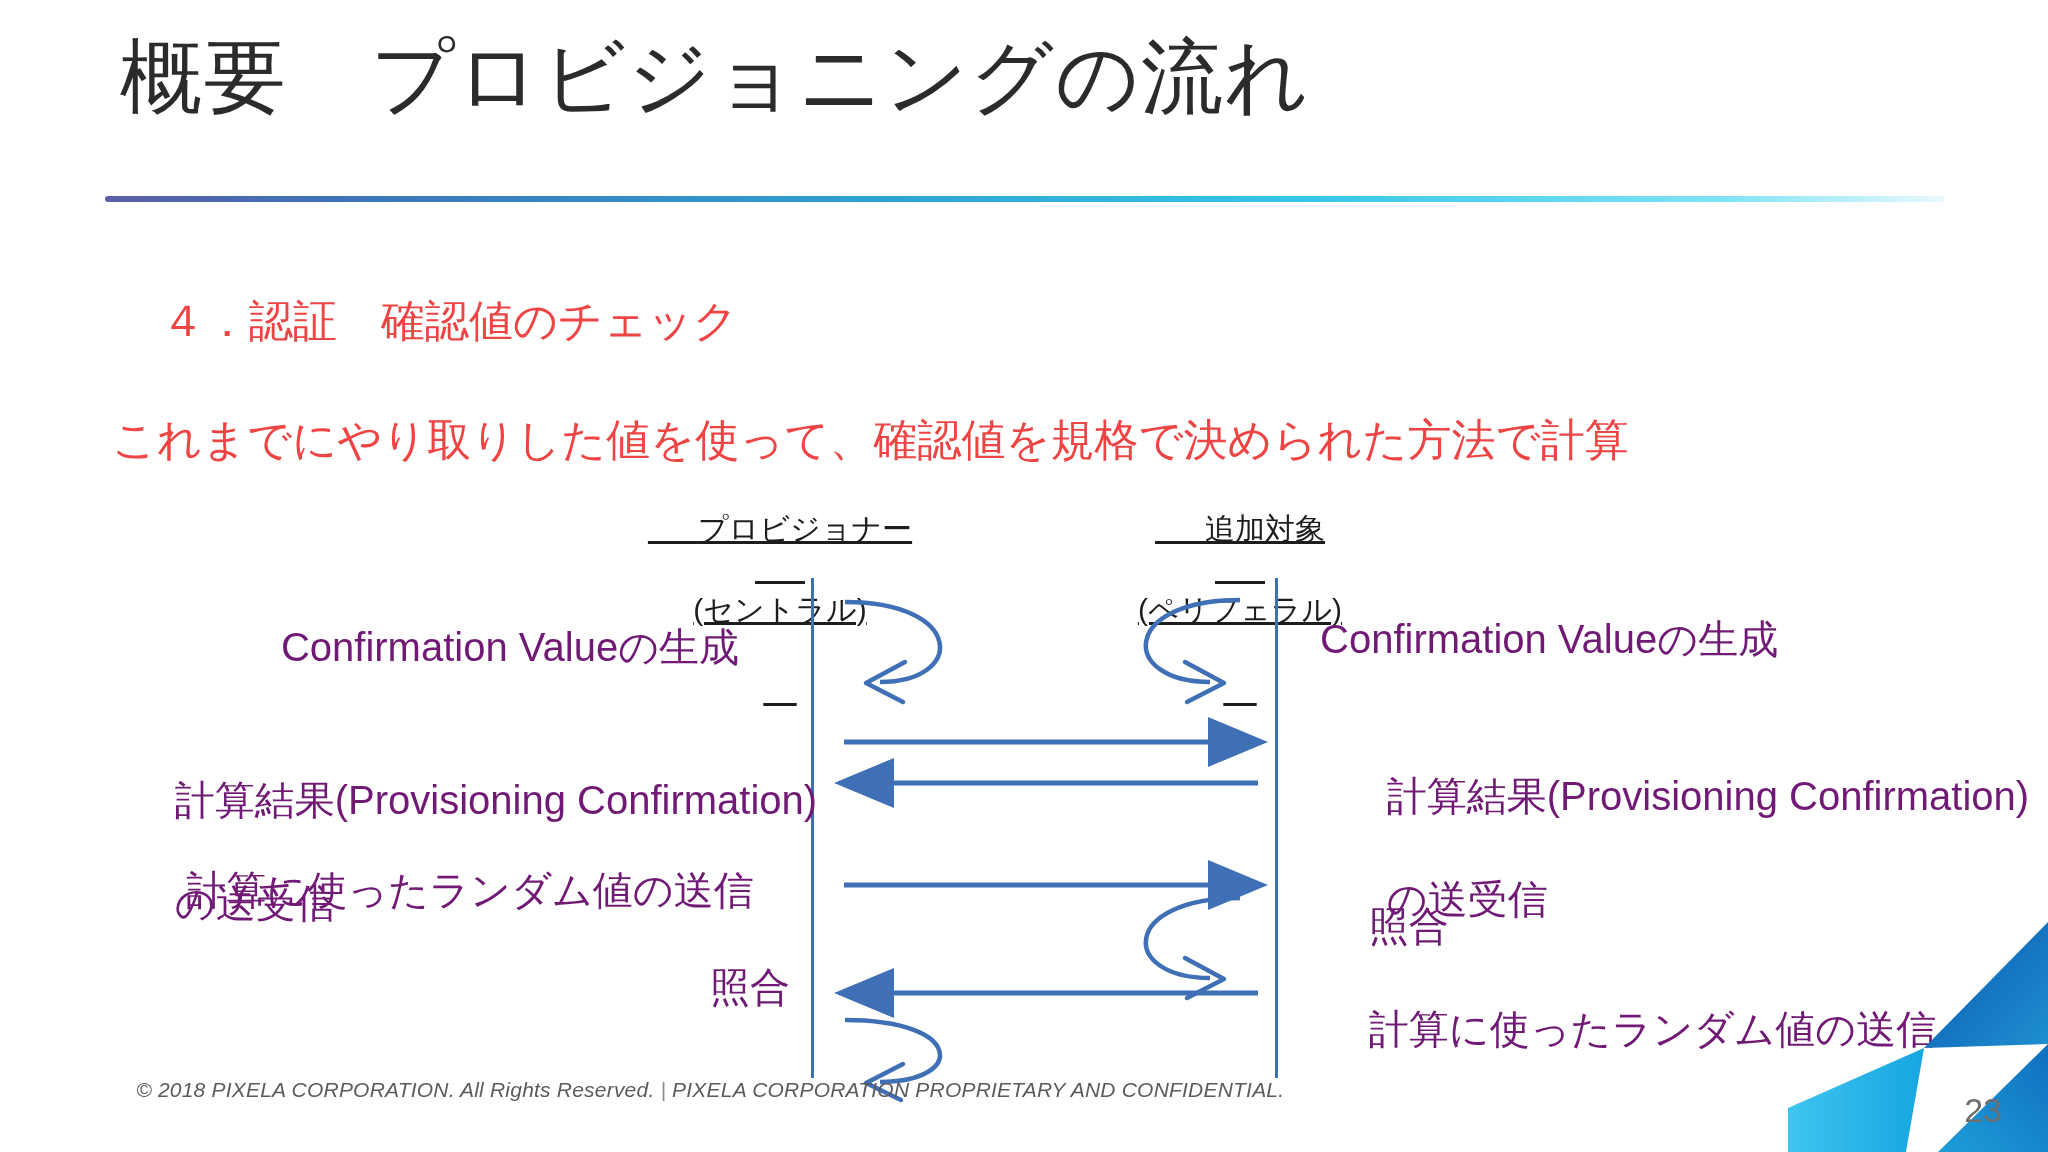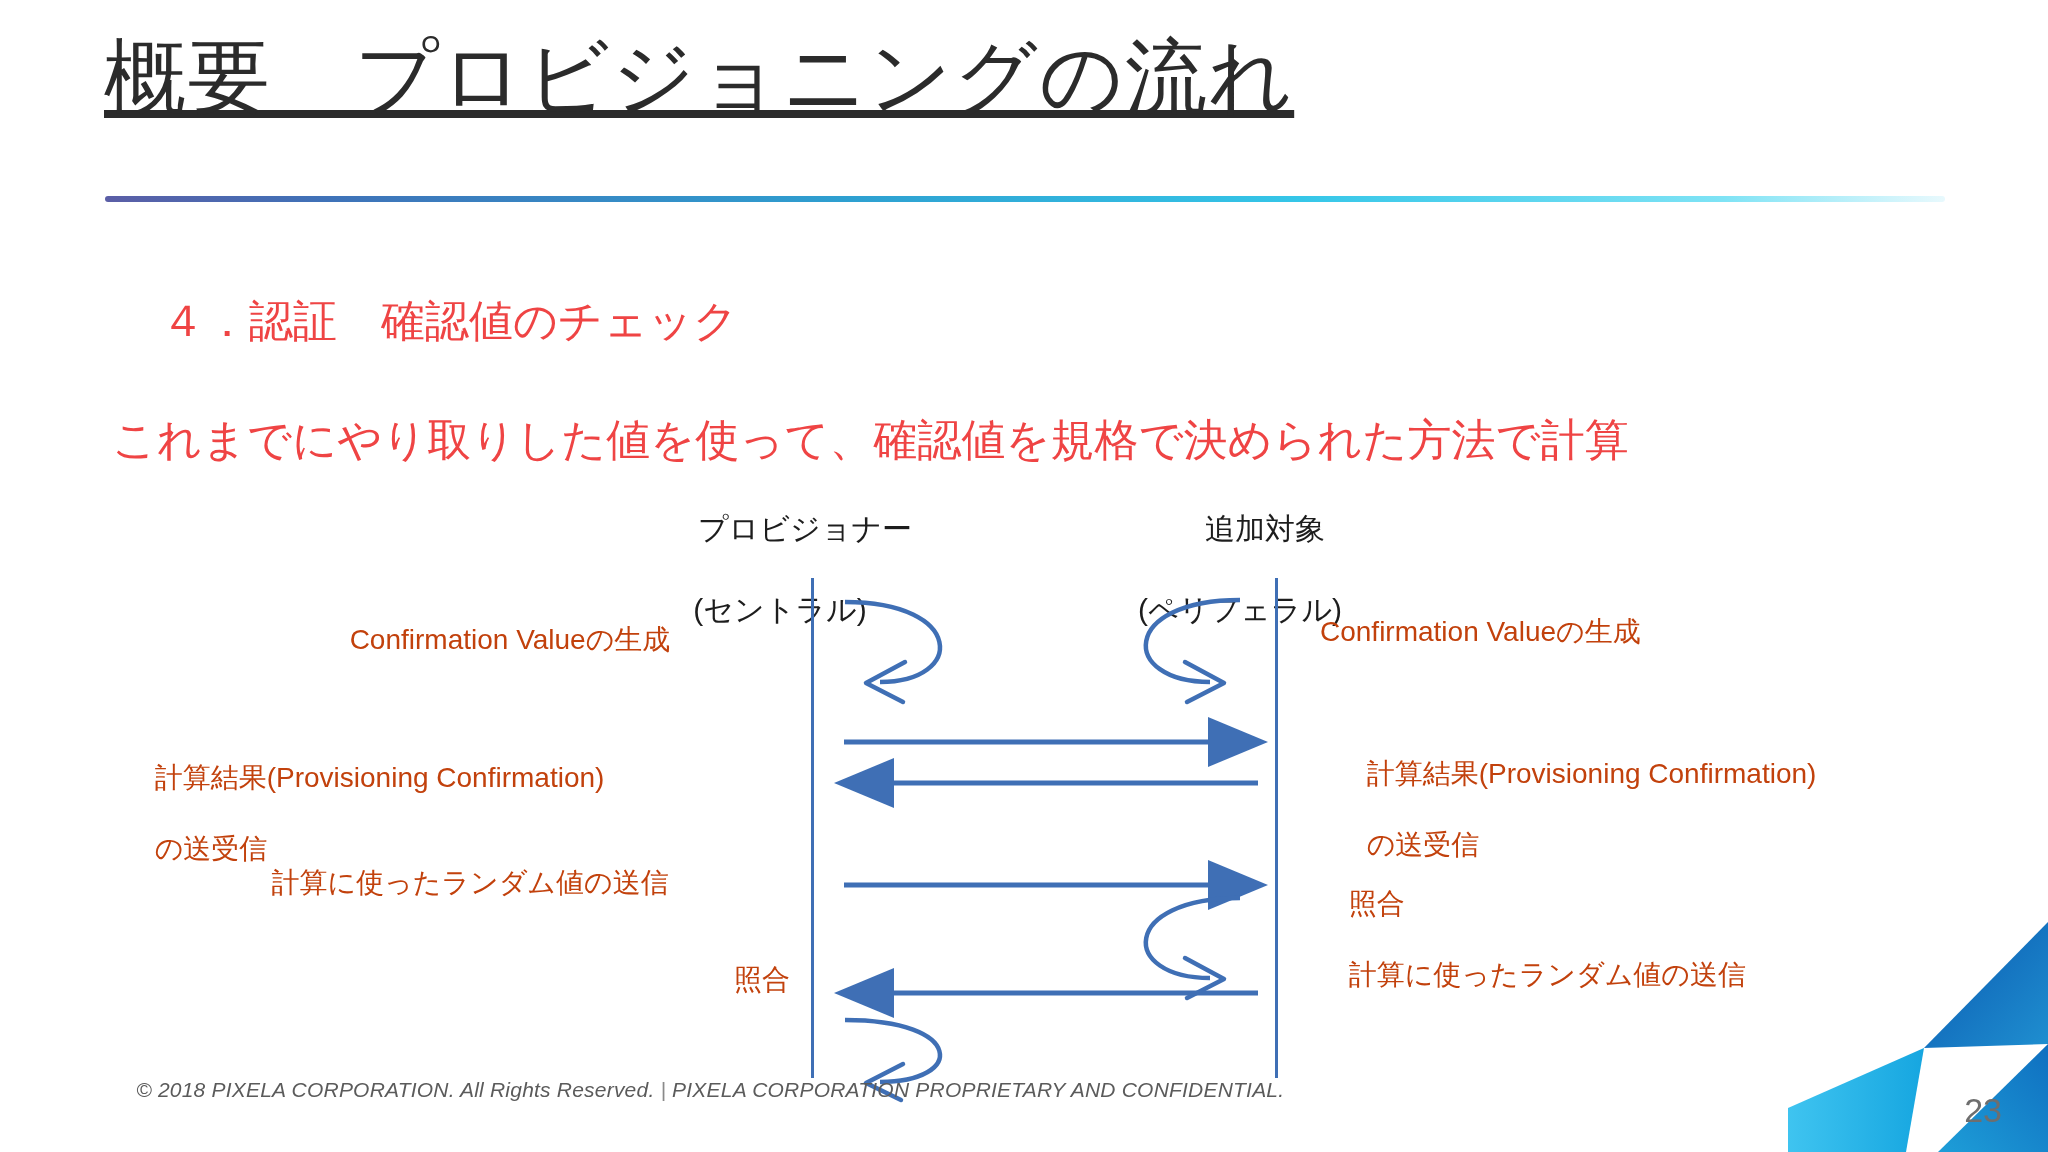--- a/index.html
+++ b/index.html
@@ -15,29 +15,28 @@
     position: relative;
     width: 2048px;
     height: 1152px;
     background: #ffffff;
     overflow: hidden;
   }
 
   
   .slide-title {
     position: absolute;
-    left: 104px;
+    left: 120px;
     top: 30px;
     font-size: 82px;
     line-height: 1.15;
     letter-spacing: 0.02em;
     color: #2b2b2b;
     white-space: pre;
     font-weight: 400;
-    text-decoration: underline;
   }
   .title-rule {
     position: absolute;
     left: 105px;
     top: 196px;
     width: 1840px;
     height: 6px;
     background: linear-gradient(to right, #5b5ea6 0%, #3f72b8 12%, #2e9fd0 40%, #35c6e8 65%, #7fe3f5 88%, #e8f9fd 100%);
     border-radius: 3px;
   }
@@ -62,40 +61,41 @@
     width: 2048px;
     height: 640px;
   }
   .col-header {
     position: absolute;
     font-size: 30px;
     line-height: 1.35;
     text-align: center;
     color: #1d1d1d;
     white-space: pre;
+    text-decoration: underline;
   }
   .col-header.left  { left: 620px; top: 18px; width: 320px; }
   .col-header.right { left: 1080px; top: 18px; width: 320px; }
   .col-header .sub { display: block; }
 
   .lifeline {
     position: absolute;
     top: 128px;
     width: 3px;
     height: 500px;
     background: #3f6fb5;
   }
   .lifeline.left  { left: 811px; }
   .lifeline.right { left: 1275px; }
 
   .lbl {
     position: absolute;
-    font-size: 28px;
+    font-size: 40px;
     line-height: 1.28;
-    color: #c2410c;
+    color: #701a75;
     white-space: pre;
   }
 
   .l1 { left: 230px; top: 172px; width: 560px; text-align: center; }
   .l2 { left: 108px; top: 274px; width: 690px; }
   .l3 { left: 150px; top: 415px; width: 640px; text-align: center; }
   .l4 { left: 570px; top: 512px; width: 220px; text-align: right; }
 
   .r1 { left: 1320px; top: 164px; }
   .r2 { left: 1320px; top: 270px; }

